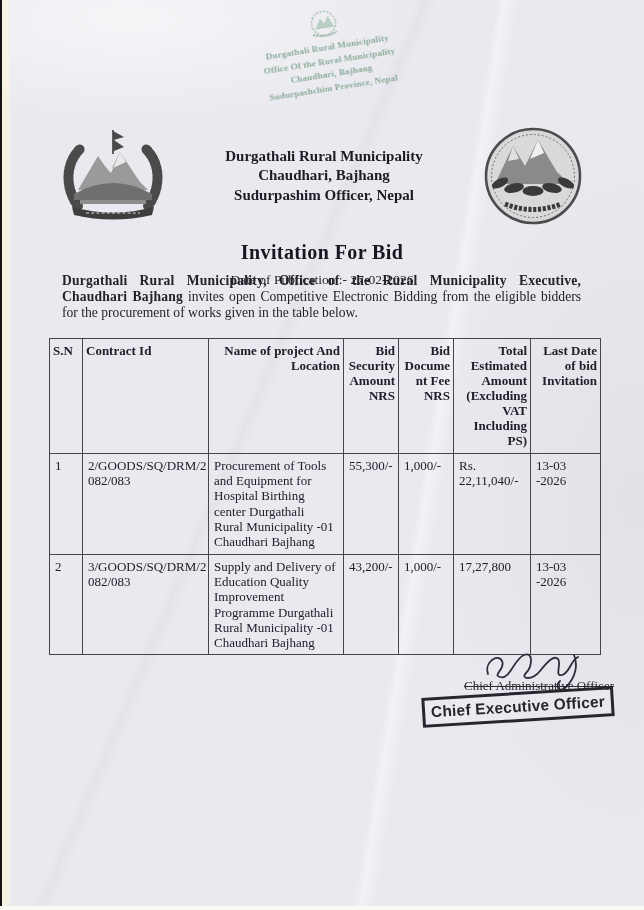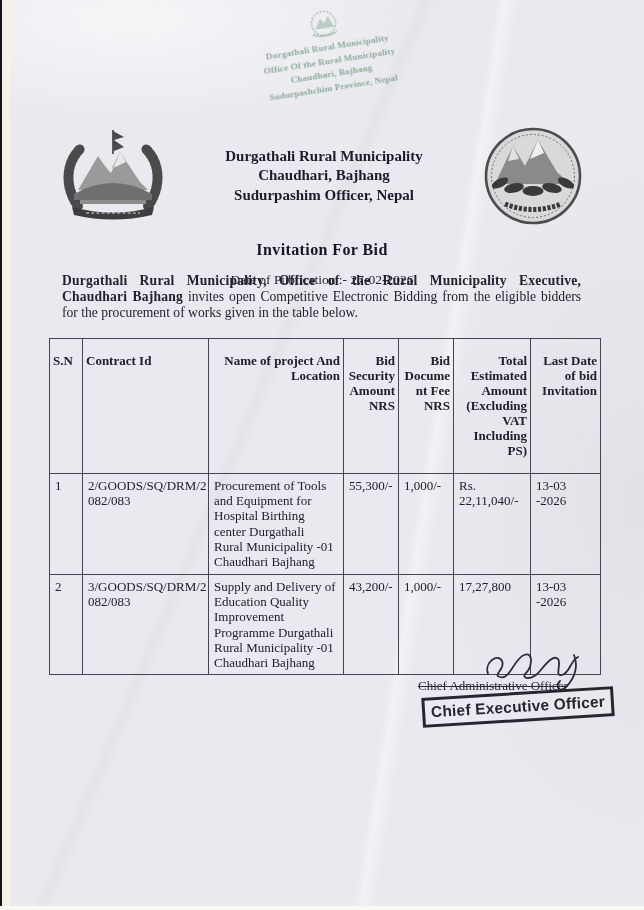--- a/index.html
+++ b/index.html
@@ -20,43 +20,43 @@
   .ink-stamp .l{font-size:9px;font-weight:bold;line-height:1.5;letter-spacing:.2px;white-space:nowrap;}
   .ink-stamp svg{display:block;margin:0 auto 1px auto;opacity:.85;}
 
   
   .header{position:absolute;top:126px;left:58px;width:528px;display:flex;justify-content:space-between;align-items:center;}
   .org{width:290px;text-align:center;font-weight:bold;font-size:15px;line-height:1.3;color:#1c1c24;}
   .emblem-left{width:110px;height:100px;}
   .emblem-right{width:106px;height:100px;}
 
   .doc-title{position:absolute;top:241px;left:0;width:644px;text-align:center;
-    font-size:16px;font-weight:bold;letter-spacing:.4px;color:#17171f;}
+    font-size:20px;font-weight:bold;letter-spacing:.4px;color:#17171f;}
   .pub-date{position:absolute;top:272px;left:0;width:644px;text-align:center;font-size:13.5px;}
   .intro{position:absolute;top:273px;left:62px;width:519px;font-size:13.6px;line-height:1.18;text-align:justify;}
   .intro b{letter-spacing:.2px;}
 
   
   .tbl-wrap{position:absolute;top:338px;left:49px;width:551px;}
   table{width:551px;border-collapse:collapse;table-layout:fixed;font-size:13px;color:#20202a;}
   th,td{border:1px solid #45454d;vertical-align:top;white-space:pre-line;}
-  th{font-weight:bold;padding:14px 3px;line-height:1.16;}
+  th{font-weight:bold;padding:4px 3px;line-height:1.16;}
   td{padding:4px 5px;line-height:1.18;}
   th.al,td.al{text-align:left;}
   th.ac{text-align:right;}
   tr.r1{height:90px;}
   tr.r2{height:92px;}
 
   .note{position:absolute;top:646px;left:63px;font-size:13px;}
   .note .url{text-decoration:underline;}
 
   
   .sig-zone{position:absolute;top:642px;left:408px;width:206px;height:96px;}
   .sig-zone svg.signature{position:absolute;top:2px;left:68px;}
-  .struck-title{position:absolute;top:36px;left:10px;width:196px;font-size:13px;text-align:left;
+  .struck-title{position:absolute;top:36px;left:10px;width:196px;font-size:13px;text-align:right;
     text-decoration:line-through;text-decoration-thickness:1.2px;color:#2a2a33;}
   .stamp-box{position:absolute;top:50px;left:14px;width:178px;transform:rotate(-3.5deg);
     border:3px solid #26262e;padding:3px 4px;text-align:center;
     font-family:"Liberation Sans","DejaVu Sans",sans-serif;font-weight:bold;font-size:15.5px;
     color:#26262e;letter-spacing:.2px;background:rgba(255,255,255,.08);}
 </style>
 </head>
 <body>
 
 <div id="paper">

